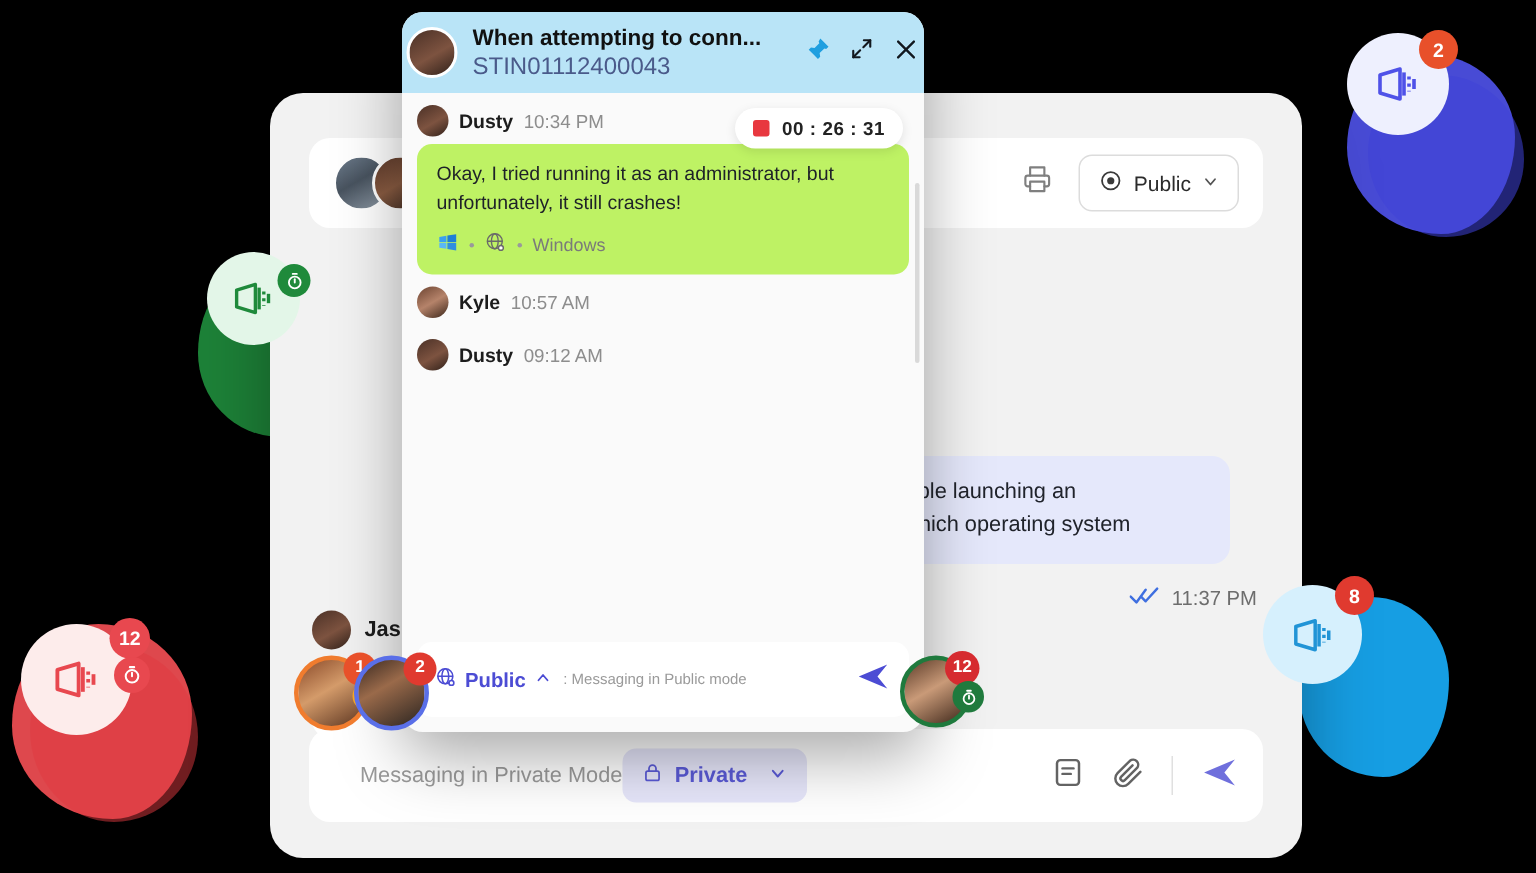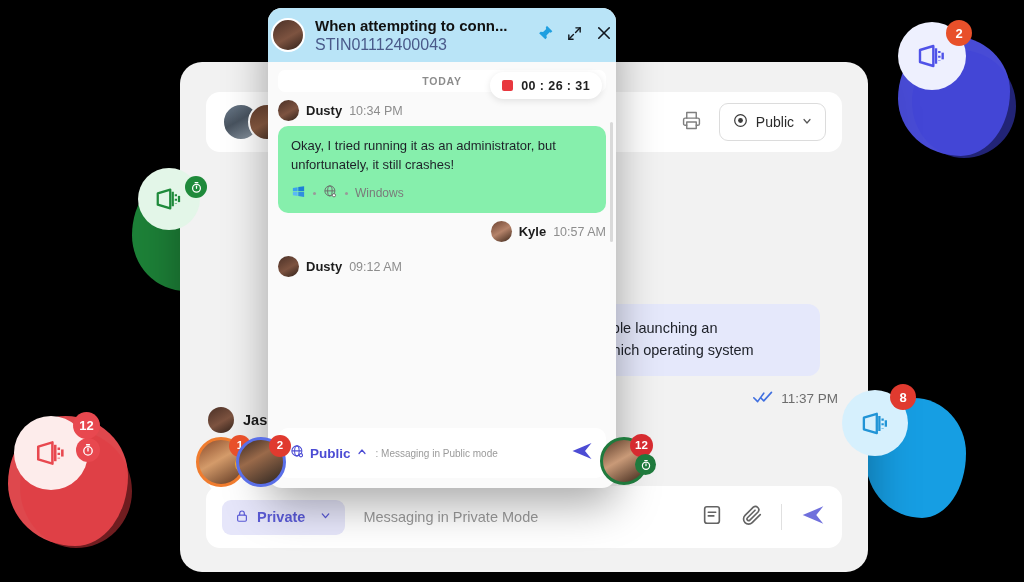--- a/index.html
+++ b/index.html
@@ -93,27 +93,27 @@
   #popup-sub { font-size: 16px; color:#4a5a8a; margin-top:2px; }
   .hdr-ico { margin-left: 12px; cursor:pointer; flex:none; }
 
   #popup-body { flex:1; position:relative; overflow:hidden; padding: 0 10px; }
   .day-sep {
     margin: 8px 0 6px; background:#fff; border-radius: 7px; height: 22px;
     display:flex; align-items:center; justify-content:center;
     font-size: 10.5px; letter-spacing: .8px; color:#8c8c8c; font-weight:700;
   }
   .p-row { display:flex; align-items:center; gap:7px; margin: 8px 0 5px; font-size:13px; }
-  .p-row.right { justify-content: flex-end; }
+  .p-row.right { }
   .p-name { font-weight:700; color:#1c1c1c; font-size:13px; }
   .p-time { color:#8d8d8d; font-size:12.5px; }
   .p-bubble {
     border-radius: 10px; padding: 11px 13px 9px; font-size: 13px; line-height:1.45; color:#1e2128;
   }
-  .p-bubble.white { background:#86efac; }
+  .p-bubble.white { background:#bef264; }
   .p-bubble.blue { background:#dfe3f8; margin-left: 28px; }
   .meta-row { display:flex; align-items:center; gap:7px; margin-top: 9px; font-size:12px; color:#7a7a7a; }
   .dot { width:3px; height:3px; border-radius:50%; background:#9a9a9a; }
 
   #timer-chip {
     position:absolute; right: 14px; top: 10px; background:#fff; border-radius:16px;
     height: 27px; display:flex; align-items:center; gap:8px; padding: 0 12px;
     box-shadow: 0 2px 7px rgba(0,0,0,.10); font-size:12.5px; font-weight:700; color:#222;
     letter-spacing:.4px;
   }
@@ -195,35 +195,35 @@
       <span>
         <svg width="20" height="14" viewBox="0 0 26 16" fill="none" stroke="#3f6fe0" stroke-width="2.1" stroke-linecap="round" stroke-linejoin="round">
           <polyline points="1 9 6 14 14 3"></polyline>
             <polyline points="10 9 14 13 24 2"></polyline>
         </svg>
       </span>
       <span>11:37 PM</span>
     </div>
 
     <div id="main-composer">
+      <div id="main-placeholder">Messaging in Private Mode</div>
       <div id="private-pill">
         <span>
           <svg width="14" height="14" viewBox="0 0 24 24" fill="none" stroke="#5a5ad6" stroke-width="2">
             <rect x="4.5" y="10.5" width="15" height="10.5" rx="2"></rect>
             <path d="M8 10.5V7.5a4 4 0 0 1 8 0v3"></path>
           </svg>
         </span>
         <span>Private</span>
         <span style="margin-left:6px;">
           <svg width="13" height="13" viewBox="0 0 24 24" fill="none" stroke="#5a5ad6" stroke-width="2.4" stroke-linecap="round" stroke-linejoin="round">
               <polyline points="6 9 12 16 18 9"></polyline>
             </svg>
         </span>
       </div>
-      <div id="main-placeholder">Messaging in Private Mode</div>
       <div class="spacer"></div>
       <span class="comp-ico">
         <svg width="22" height="22" viewBox="0 0 24 24" fill="none" stroke="#3d3d3d" stroke-width="1.8" stroke-linecap="round" stroke-linejoin="round">
           <rect x="4" y="3" width="16" height="18" rx="2.5"></rect>
           <line x1="8" y1="9" x2="16" y2="9"></line>
             <line x1="8" y1="13" x2="14" y2="13"></line>
         </svg>
       </span>
       <span class="comp-ico">
         <svg width="22" height="22" viewBox="0 0 24 24" fill="none" stroke="#3d3d3d" stroke-width="1.8" stroke-linecap="round" stroke-linejoin="round">
@@ -263,21 +263,20 @@
       <span class="hdr-ico">
         <svg width="18" height="18" viewBox="0 0 24 24" fill="none" stroke="#12181f" stroke-width="2.1" stroke-linecap="round">
             <line x1="5" y1="5" x2="19" y2="19"></line>
             <line x1="19" y1="5" x2="5" y2="19"></line>
           </svg>
       </span>
     </div>
 
     <div id="popup-body">
 
-      <div class="day-sep">TODAY</div>
 
       <div id="timer-chip">
         <span id="timer-stop"></span>
         <span>00 : 26 : 31</span>
       </div>
 
       <div class="p-row">
         <div class="av" style="width:21px;height:21px;background:linear-gradient(150deg,#4a3026 0%,#7d5340 55%,#2f2019 100%);"></div>
         <span class="p-name">Dusty</span>
         <span class="p-time">10:34 PM</span>

